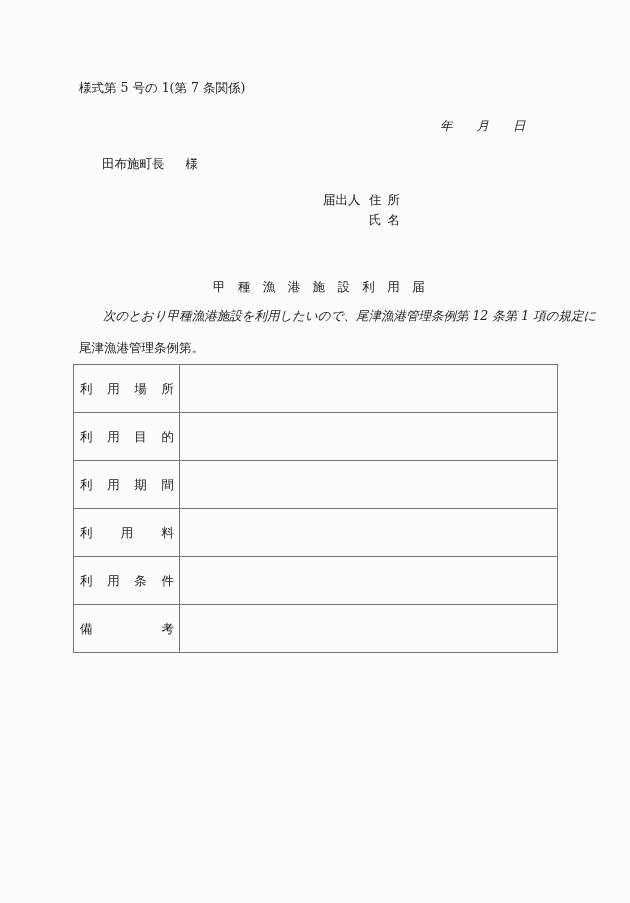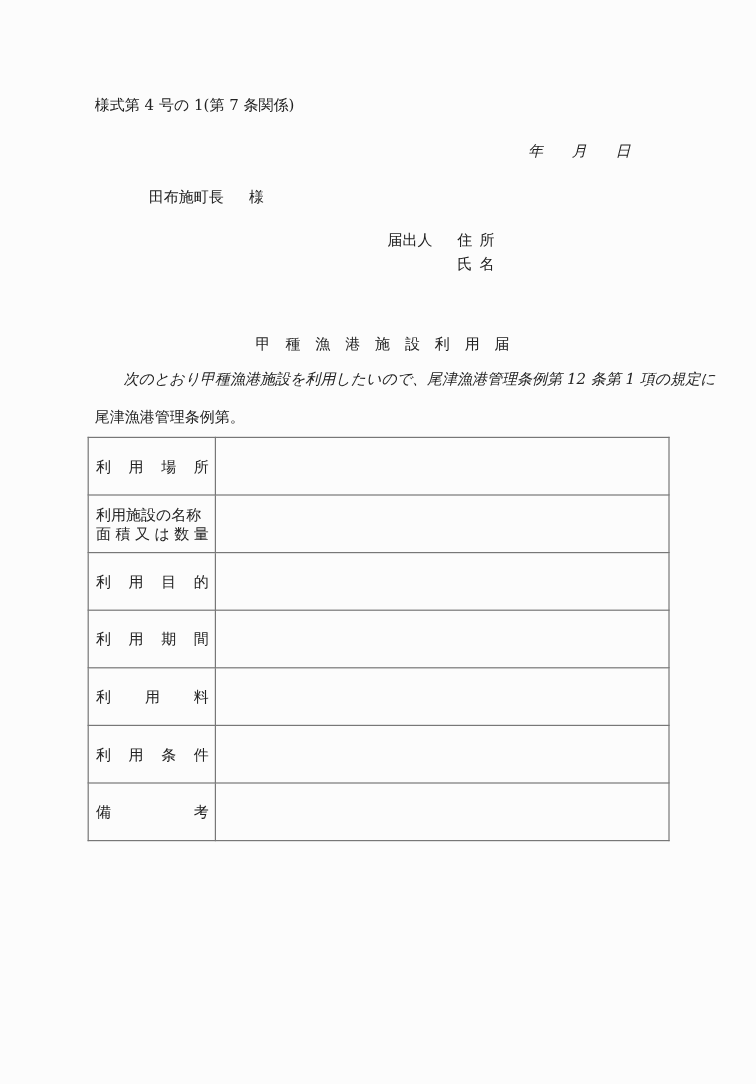--- a/index.html
+++ b/index.html
@@ -9,26 +9,26 @@
     position: relative;
     font-family: "DejaVu Serif", "Liberation Serif", serif;
     color: #222;
     overflow: hidden;
   }
   .abs { position: absolute; white-space: nowrap; }
   .t13 { font-size: 12.5px; line-height: 14px; }
   #form-id { left: 79px; top: 81px; }
   #date-line { left: 440px; top: 119px; font-style: italic; }
   #date-line span { display: inline-block; }
-  #addressee { left: 102px; top: 157px; margin-left: 22px; }
+  #addressee { left: 102px; top: 157px; }
   #addressee .sama { margin-left: 21px; }
   #applicant { left: 323px; top: 193px; }
   #applicant .row { display: flex; height: 20px; }
   #applicant .lbl { width: 46px; }
-  #applicant .fld { letter-spacing: 6px; margin-left: 12px; }
+  #applicant .fld { letter-spacing: 6px; }
   #title { left: 213px; top: 280px; letter-spacing: 0; }
   #title span { margin-right: 12.4px; }
   #body1 { left: 103px; top: 309px; font-style: italic; }
   #body2 { left: 79px; top: 341px; }
   table#form-table {
     position: absolute; left: 73px; top: 364px;
     width: 485px; border-collapse: collapse;
   }
   #form-table td {
     border: 1.5px solid #777;
@@ -37,21 +37,21 @@
   #form-table td.label {
     width: 94px; padding: 0 5px 0 6px;
     font-size: 12.5px; line-height: 16px;
   }
   #form-table td.value { width: auto; }
   .spread { display: flex; justify-content: space-between; }
 </style>
 </head>
 <body>
 
-<div class="abs t13" id="form-id">様式第 4 号の 1(第 7 条関係)</div>
+<div class="abs t13" id="form-id">様式第 5 号の 1(第 7 条関係)</div>
 
 <div class="abs t13" id="date-line">
   <span>年</span><span style="width:24px"></span><span>月</span><span style="width:24px"></span><span>日</span>
 </div>
 
 <div class="abs t13" id="addressee">
   <span>田布施町長</span><span class="sama">様</span>
 </div>
 
 <div class="abs t13" id="applicant">
@@ -74,36 +74,20 @@
 
 <table id="form-table">
   <tbody>
       <tr>
     <td class="label">
       <div class="spread">
         <span>利</span>
             <span>用</span>
             <span>場</span>
             <span>所</span>
-      </div>
-    </td>
-    <td class="value"></td>
-  </tr>
-  <tr>
-    <td class="label">
-      <div class="spread">
-            <span>利用施設の名称</span>
-          </div>
-      <div class="spread">
-        <span>面</span>
-            <span>積</span>
-            <span>又</span>
-            <span>は</span>
-            <span>数</span>
-            <span>量</span>
       </div>
     </td>
     <td class="value"></td>
   </tr>
   <tr>
     <td class="label">
       <div class="spread">
         <span>利</span>
             <span>用</span>
             <span>目</span>

